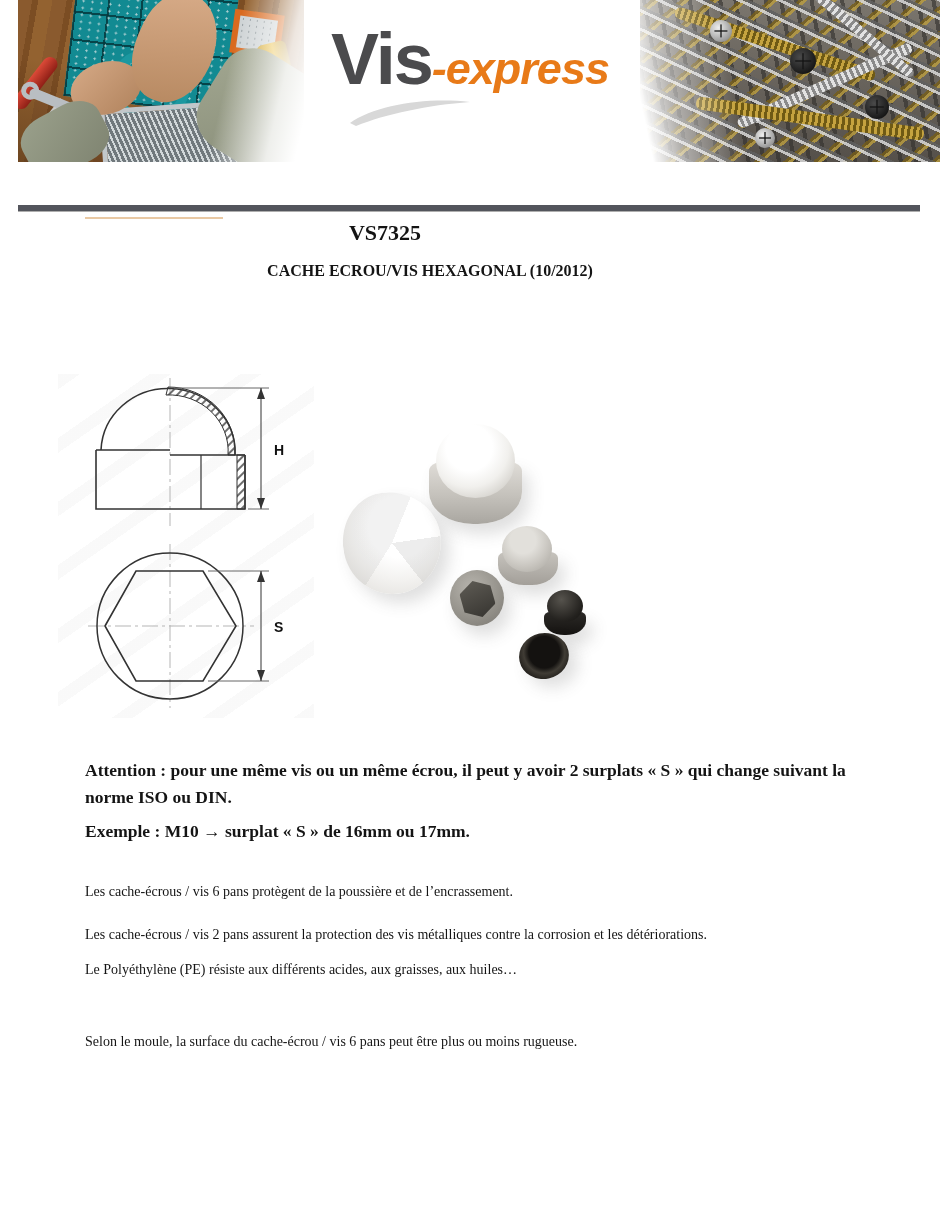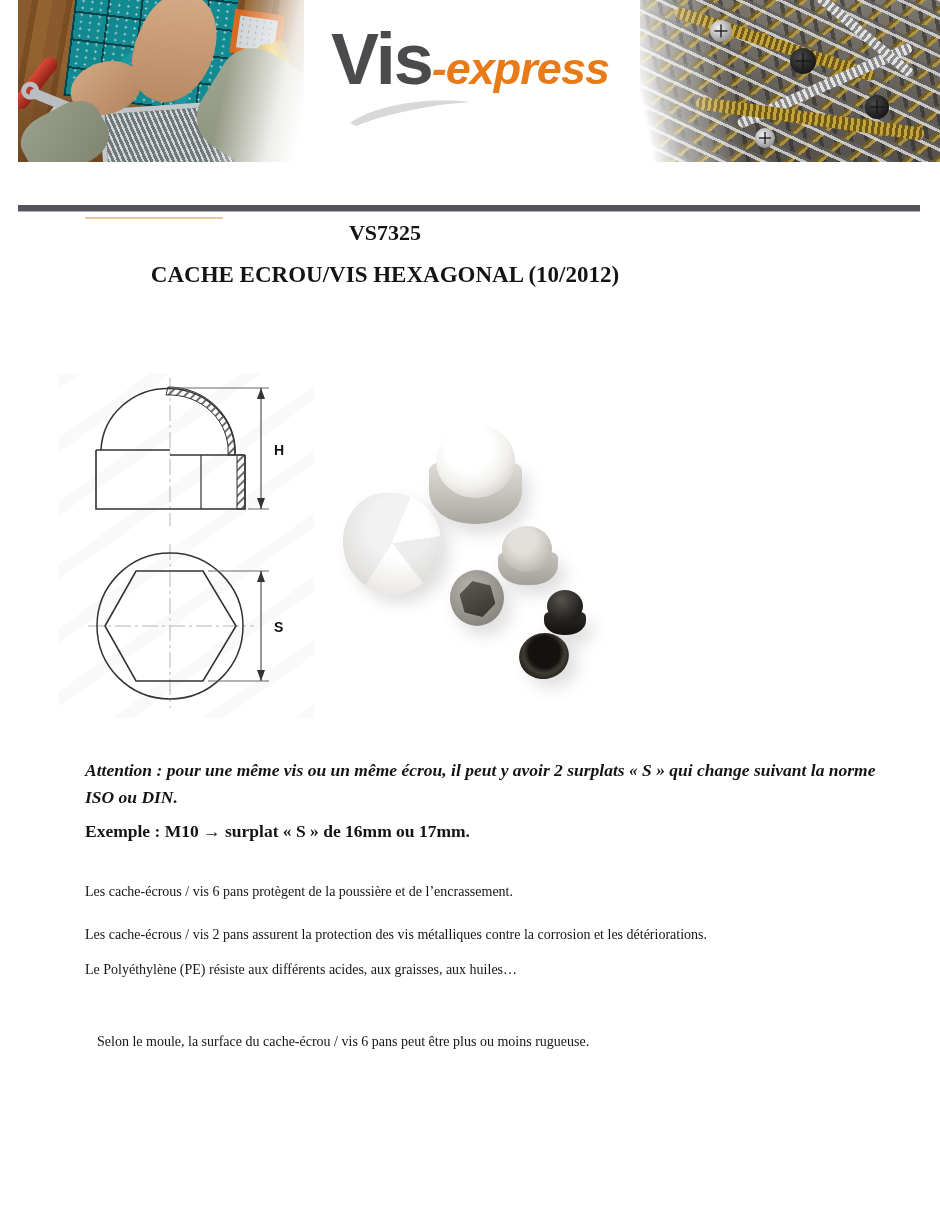--- a/index.html
+++ b/index.html
@@ -87,21 +87,21 @@
   #banner .txt{display:inline-block;transform:scaleX(.8);
     font-family:"Liberation Sans",sans-serif;font-weight:bold;font-size:37px;
     color:#fff;letter-spacing:0px;text-shadow:2.5px 2.5px 2px rgba(70,70,70,.55);}
   #divider{position:absolute;left:18px;top:205px;width:902px;height:6px;
     background:#53555c;border-bottom:1px solid #aeaeae;}
   #tanline{position:absolute;left:85px;top:217px;width:138px;height:2px;background:#e9c9a4;}
 
   
   .center{position:absolute;left:0;width:770px;text-align:center;}
   #code{top:220px;font-size:22px;font-weight:bold;}
-  #main-title{top:262px;font-size:23px;font-weight:bold;}
+  #main-title{top:262px;font-size:16px;font-weight:bold;margin-left:45px;}
   #article-note{position:absolute;left:85px;top:338px;font-size:18px;font-style:italic;}
 
   
   #drawings{position:absolute;left:58px;top:374px;width:256px;height:344px;
     background:repeating-linear-gradient(-35deg, rgba(120,120,120,.045) 0 12px, transparent 12px 52px);}
   #drawings svg{position:absolute;left:0;}
   #draw-side{top:0;}
   #draw-top{top:162px;}
 
   
@@ -133,26 +133,26 @@
     border-radius:6px 6px 20px 20px / 5px 5px 14px 14px;
     background:linear-gradient(180deg,#2b2926,#151311);}
   .dome-sm{left:212px;top:190px;width:36px;height:32px;border-radius:50%;
     background:radial-gradient(circle at 40% 30%, #56534d, #23211e 68%, #141210);}
   .cup-black{left:184px;top:233px;width:50px;height:46px;border-radius:50%;transform:rotate(-12deg);
     background:radial-gradient(ellipse at 52% 42%, #141210 0 42%, #403c35 56%, #23201c 74%, #0f0e0c 100%);}
 
   
   .para{position:absolute;left:85px;font-size:14px;line-height:1.6;}
   .para.bold{font-weight:bold;font-size:17.5px;line-height:1.55;}
-  #p-attention{top:757px;width:800px;font-style:italic;}
+  #p-attention{top:757px;width:800px;}
   #p-exemple{top:818px;width:800px;}
   #p1{top:881px;width:760px;}
   #p2{top:924px;width:748px;}
   #p3{top:959px;width:760px;}
-  #p4{top:1031px;width:800px;margin-left:12px;}
+  #p4{top:1031px;width:800px;}
 </style>
 </head>
 <body>
 
 <div class="page">
 
   <div class="photo" id="photo-left">
     <div class="wood"></div>
     <div class="teal-box"></div>
     <div class="teal-handle"></div>

